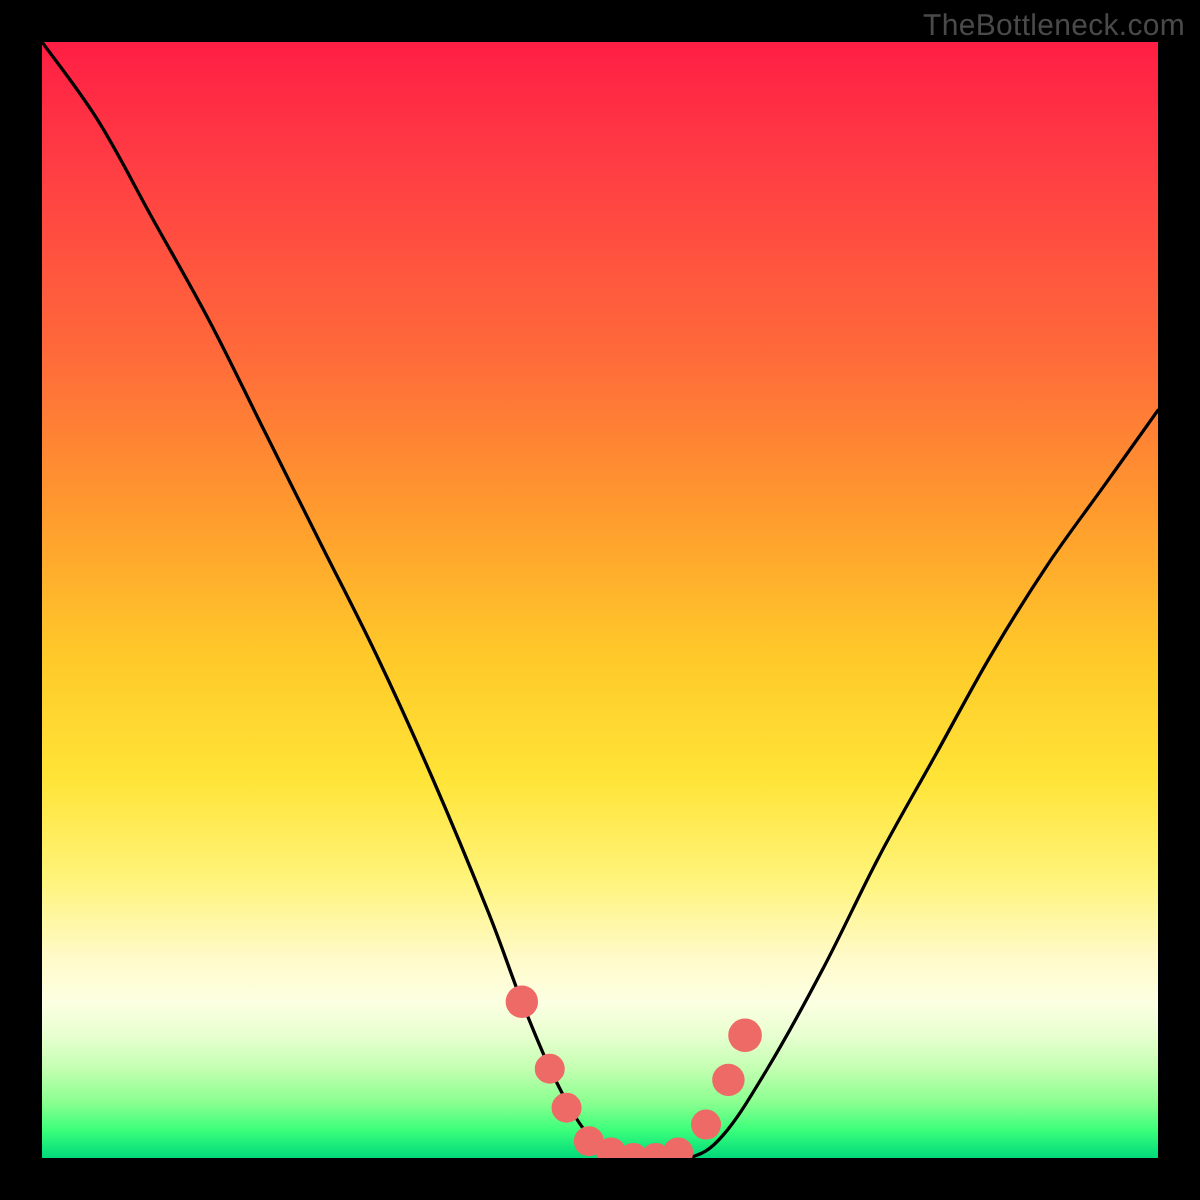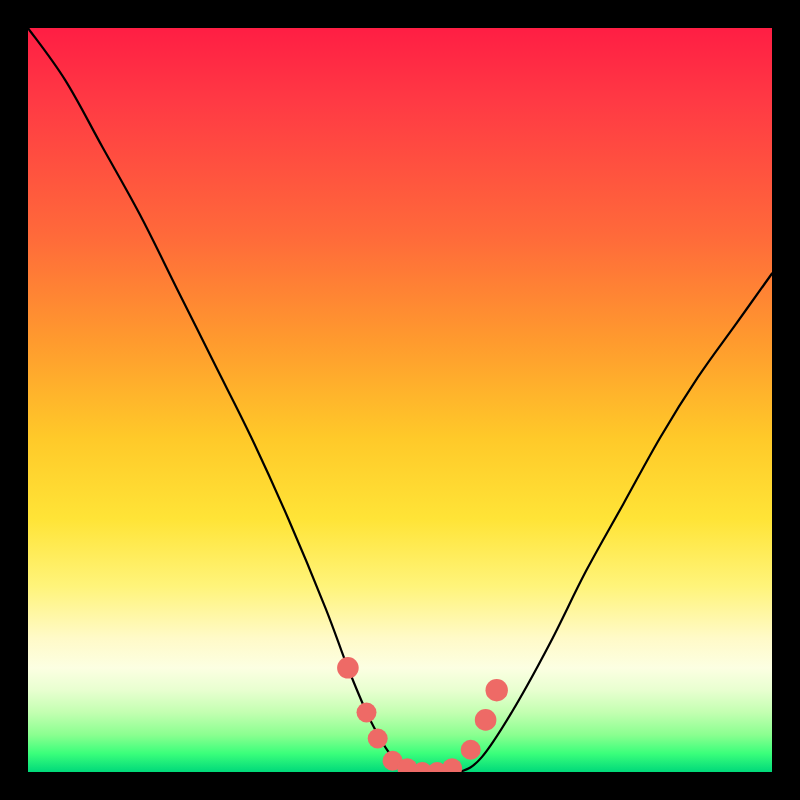--- a/index.html
+++ b/index.html
@@ -76,13 +76,14 @@
           <circle cx="379.4" cy="740.3" r="10.0" fill="#ee6a66"></circle>
           <circle cx="394.3" cy="744.0" r="10.0" fill="#ee6a66"></circle>
           <circle cx="409.2" cy="744.0" r="10.0" fill="#ee6a66"></circle>
           <circle cx="424.1" cy="740.3" r="10.0" fill="#ee6a66"></circle>
           <circle cx="442.7" cy="721.7" r="10.0" fill="#ee6a66"></circle>
           <circle cx="457.6" cy="691.9" r="10.8" fill="#ee6a66"></circle>
           <circle cx="468.7" cy="662.2" r="11.2" fill="#ee6a66"></circle>
         </g>
     </svg>
   </div>
+  <div class="attribution">TheBottleneck.com</div>
 </div>
 
 </body></html>

